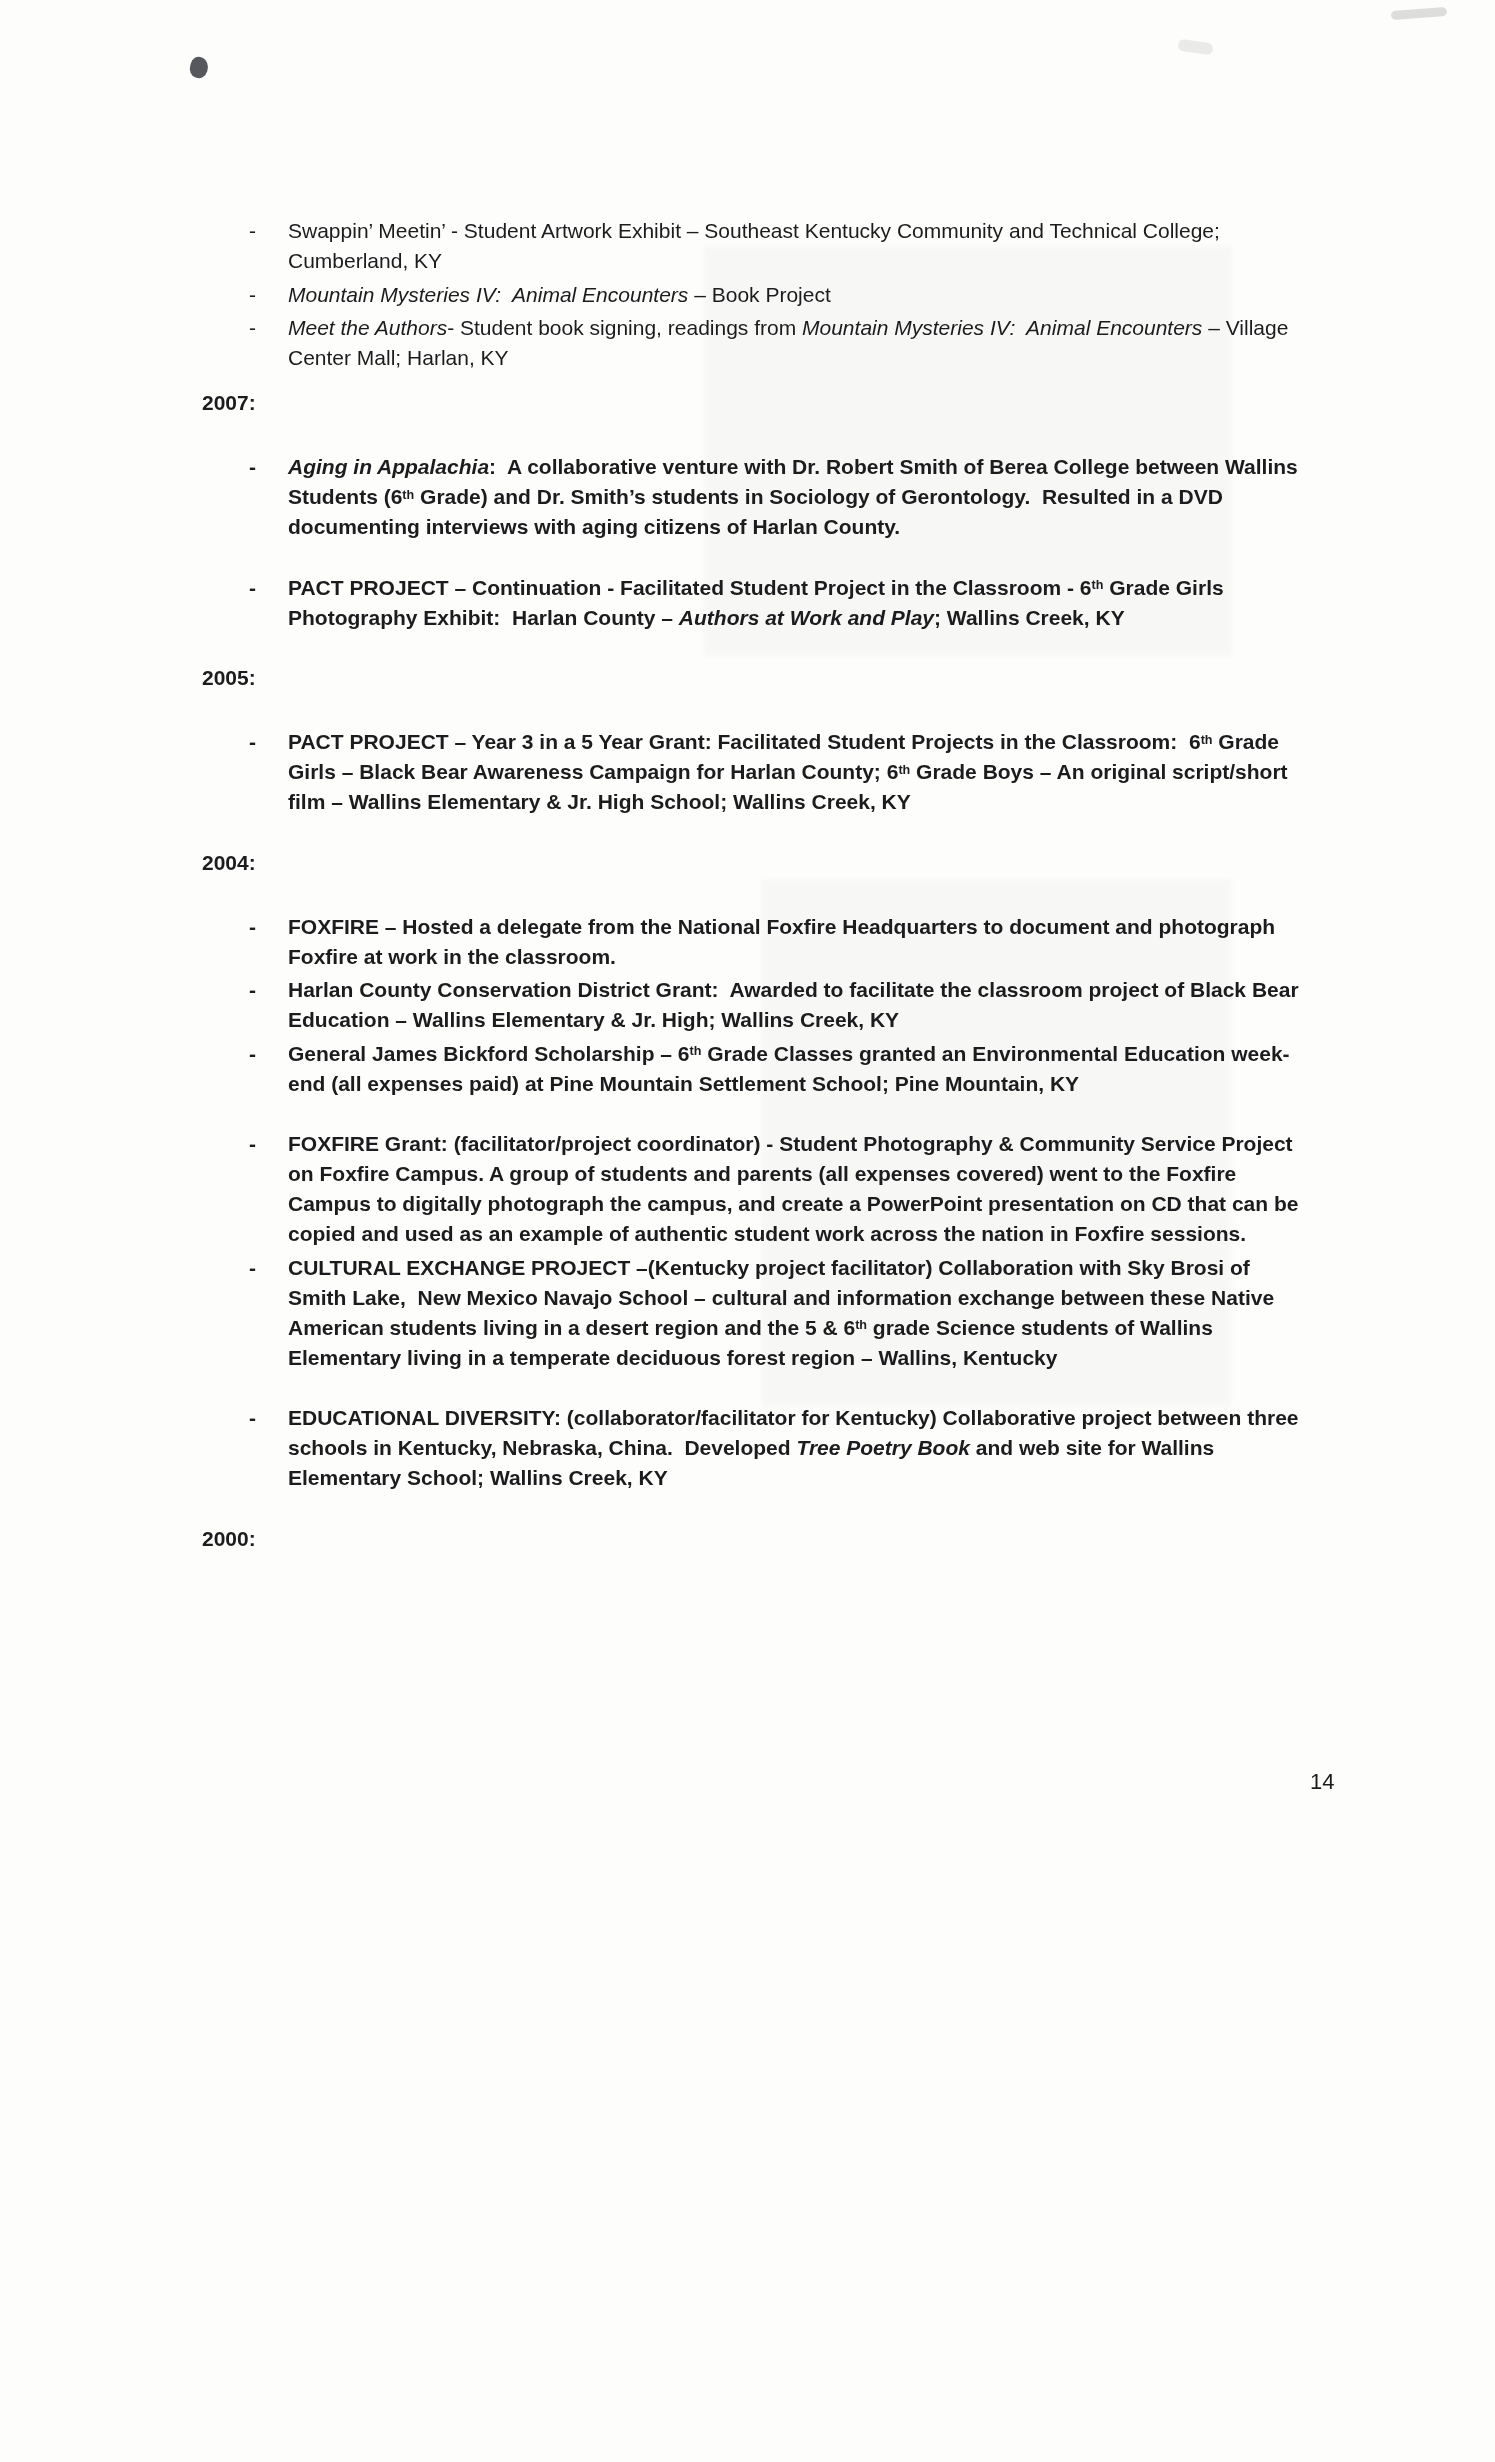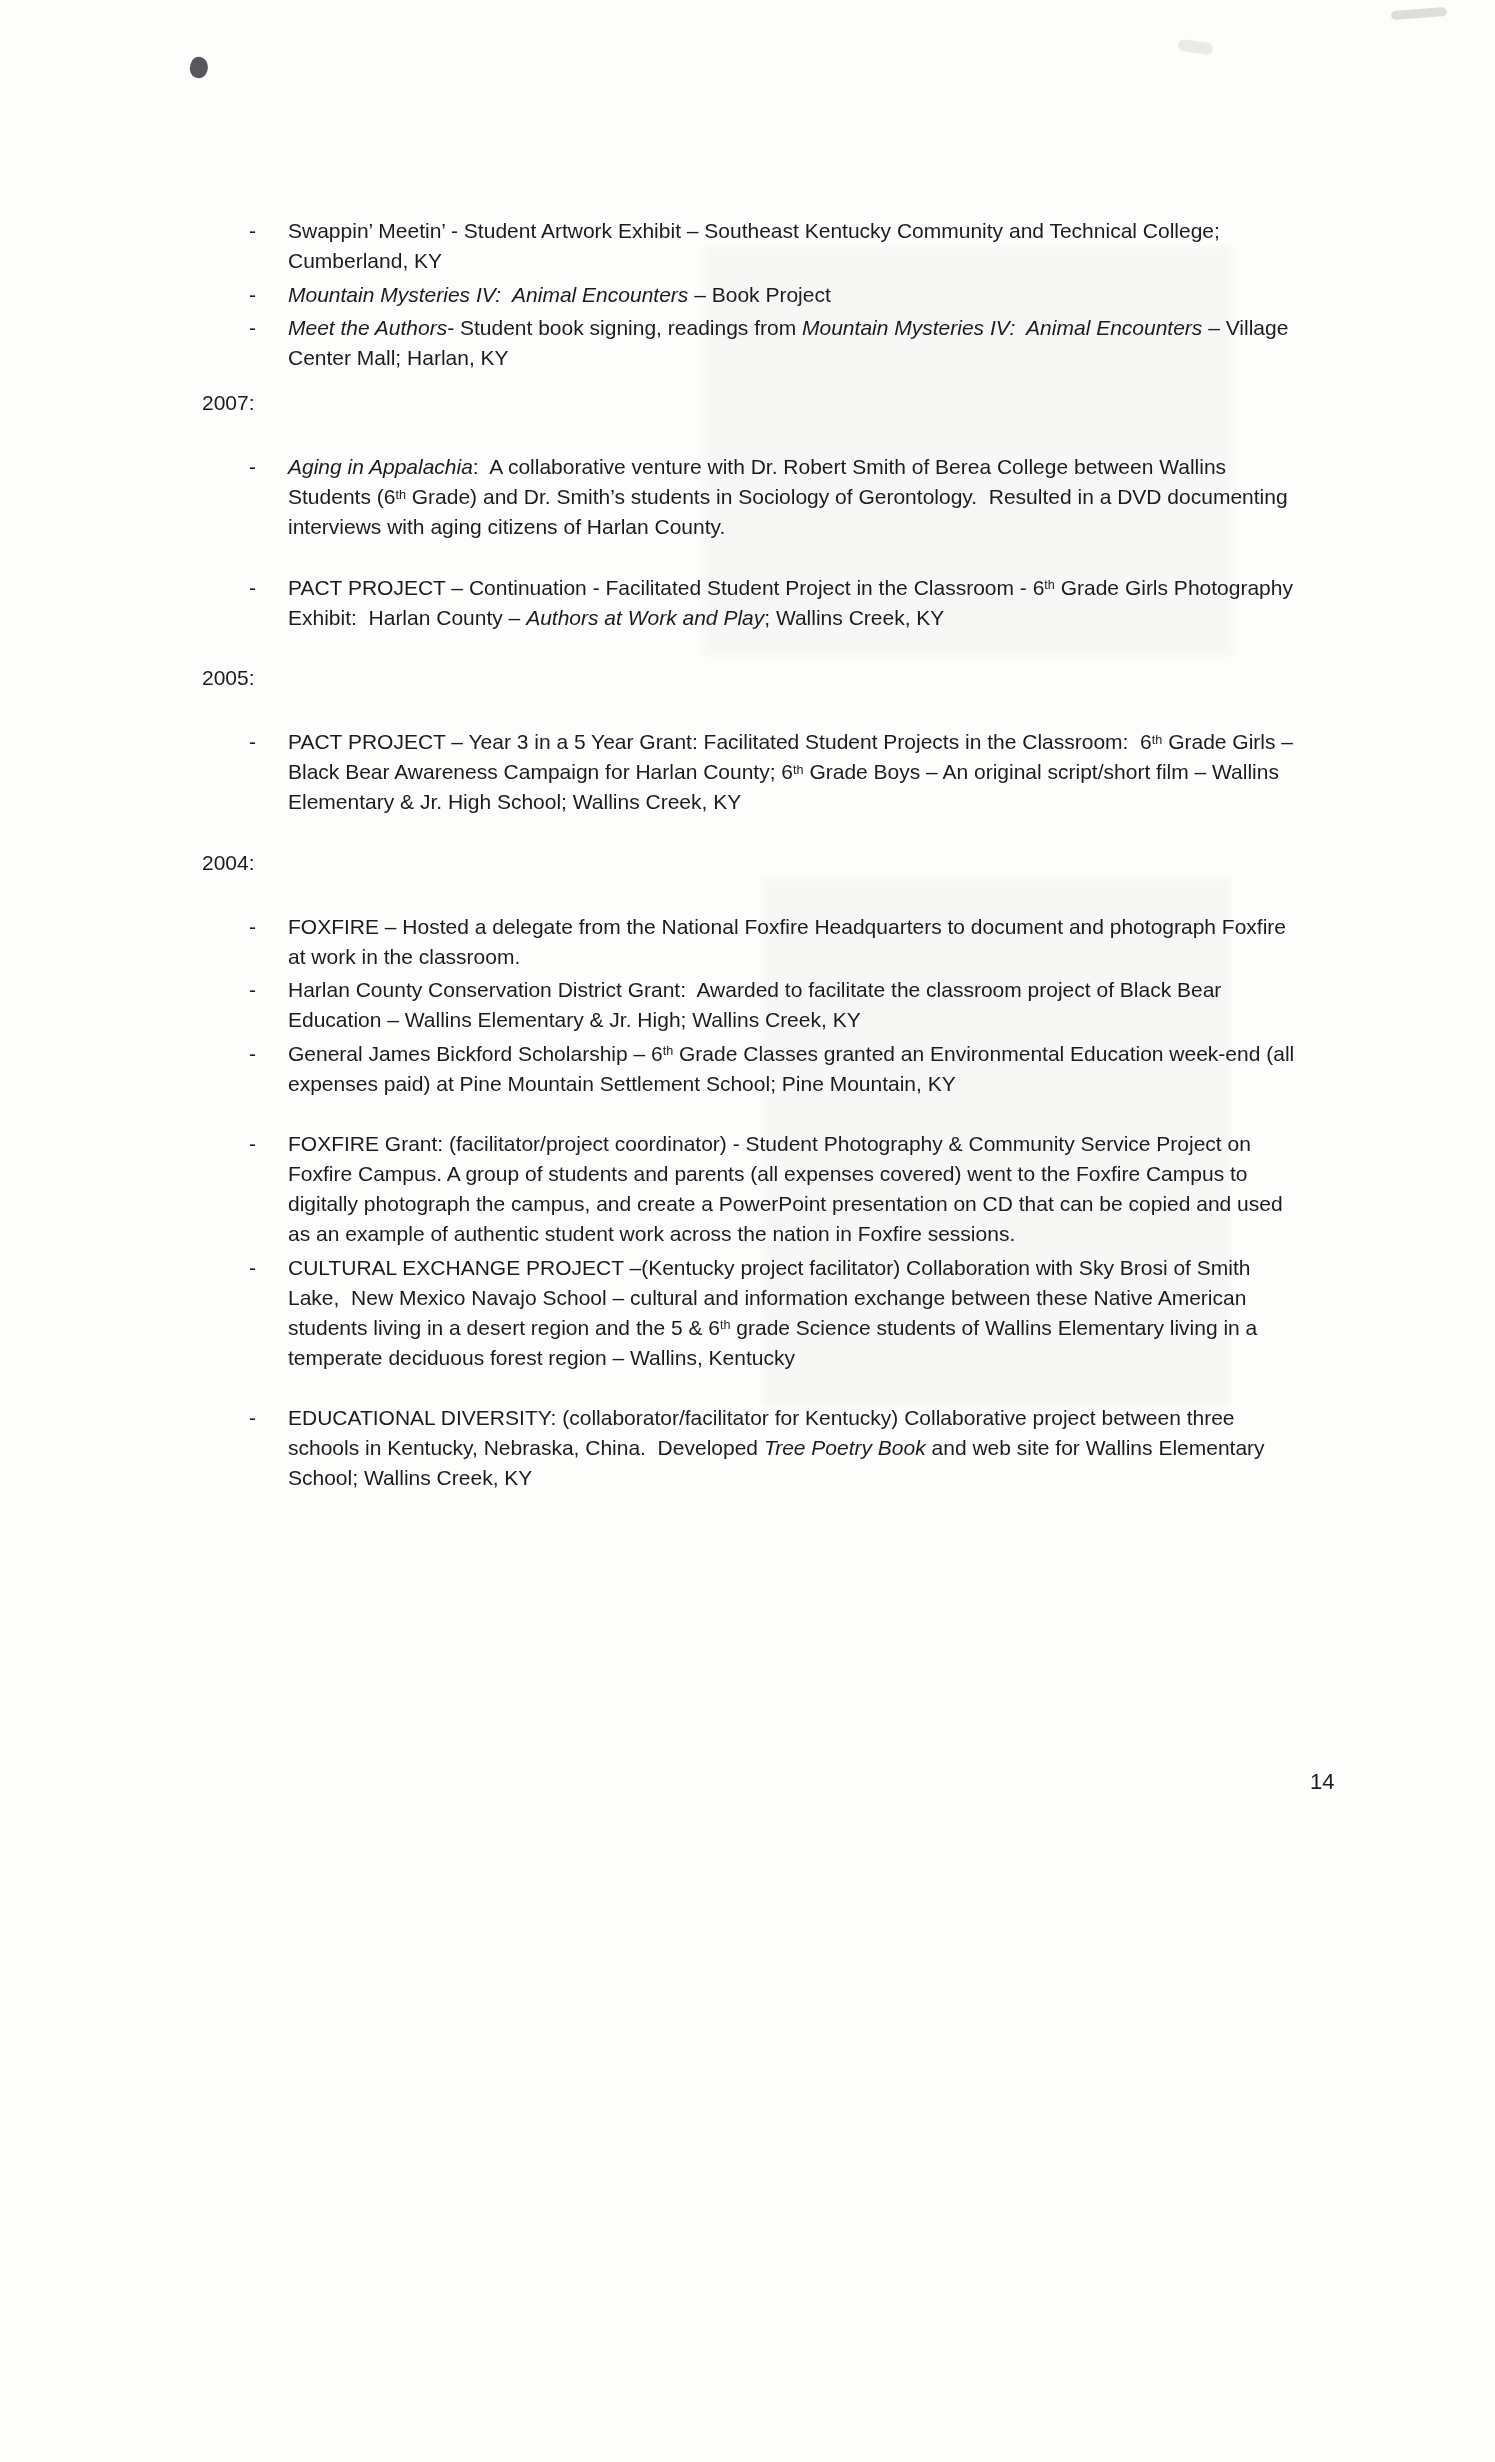--- a/index.html
+++ b/index.html
@@ -40,21 +40,21 @@
     white-space: pre-wrap;
   }
   .it { font-style: italic; }
   sup {
     font-size: 0.6em;
     vertical-align: baseline;
     position: relative;
     top: -0.45em;
     line-height: 0;
   }
-  .year-section { margin-top: 30.5px; }
+  .year-section { margin-top: 30.5px; font-weight: bold; }
   .year-section:first-child { margin-top: 15.2px; }
   .year-heading {
     margin-bottom: 34px;
     font-size: 21px;
     line-height: 30px;
   }
   .page-number {
     position: absolute;
     left: 1310px;
     top: 1769px;
@@ -176,18 +176,22 @@
           </div>
         </section>
         <section class="year-section">
           <div class="item-list">
             <div class="list-item">
               <span class="dash">-</span>
               <div class="item-text"><span>EDUCATIONAL DIVERSITY: (collaborator/facilitator for Kentucky) Collaborative project between three schools in Kentucky, Nebraska, China.  Developed </span><span class="it">Tree Poetry Book</span><span> and web site for Wallins Elementary School; Wallins Creek, KY</span></div>
             </div>
           </div>
         </section>
+        <section class="year-section">
+          <div class="year-heading">2000:</div>
+          <div class="item-list"></div>
+        </section>
       </div>
   </div>
 
   <div class="page-number">14</div>
 </div>
 
 
 </body></html>

